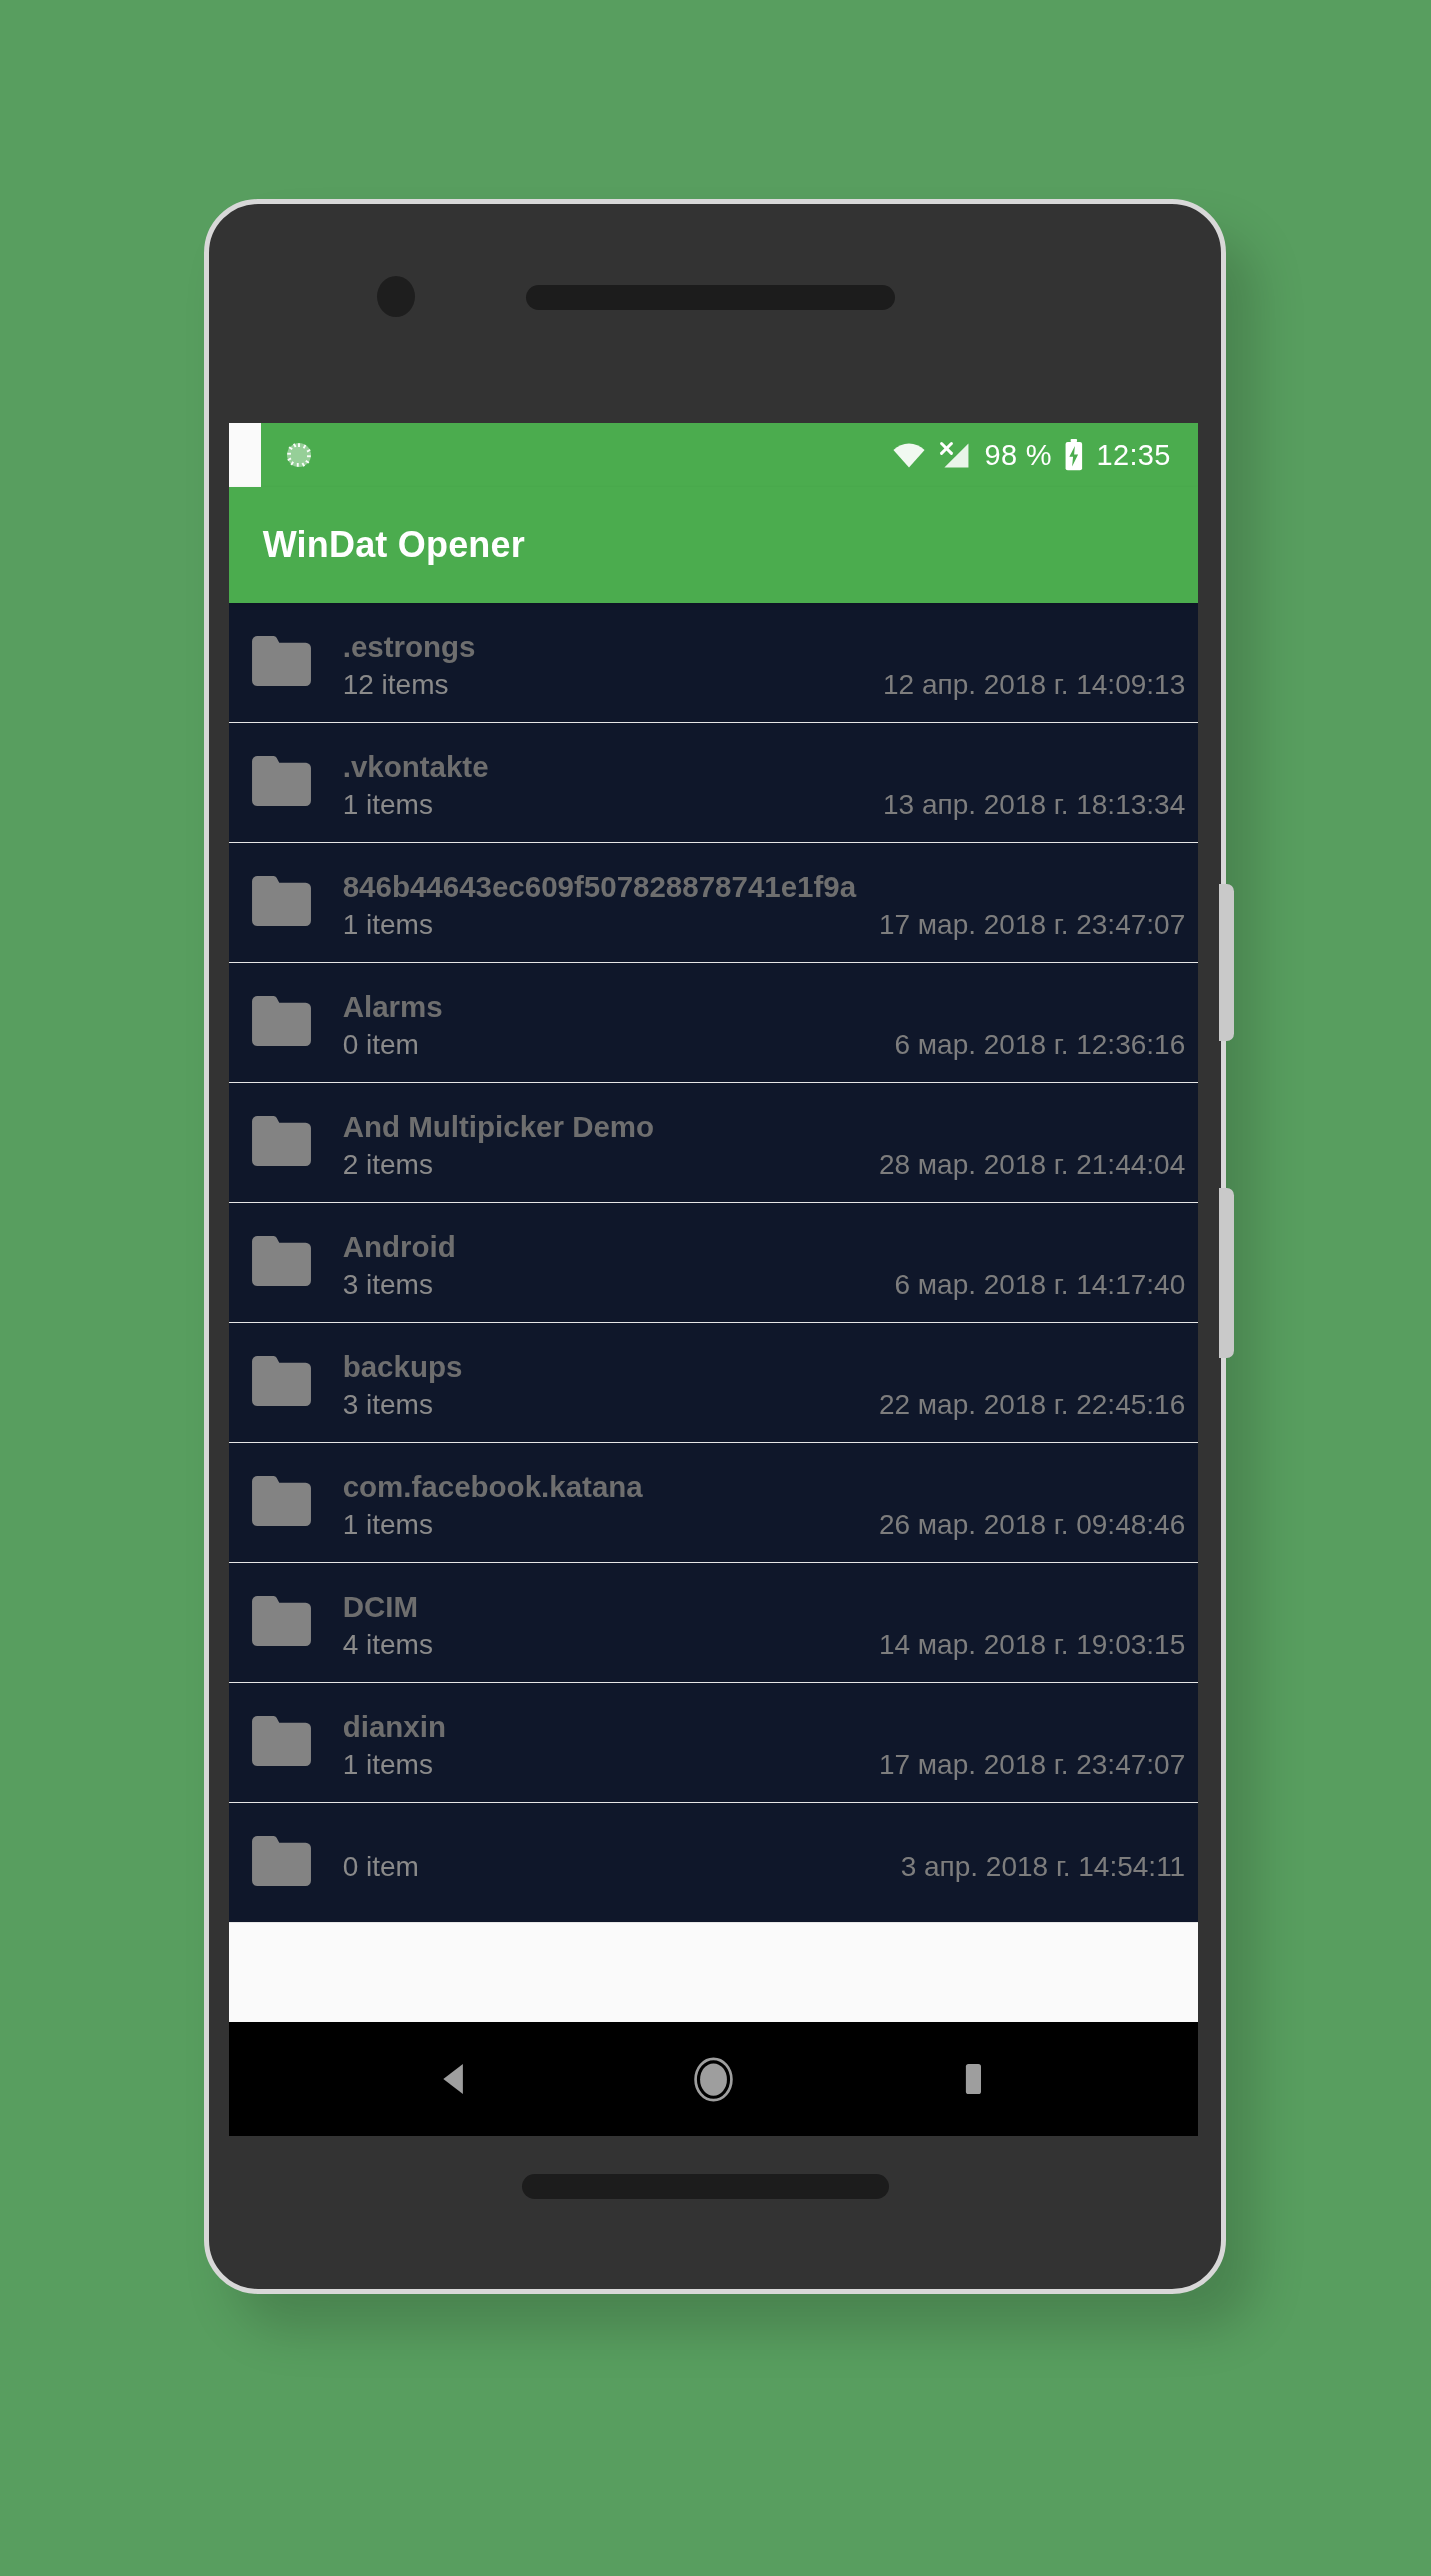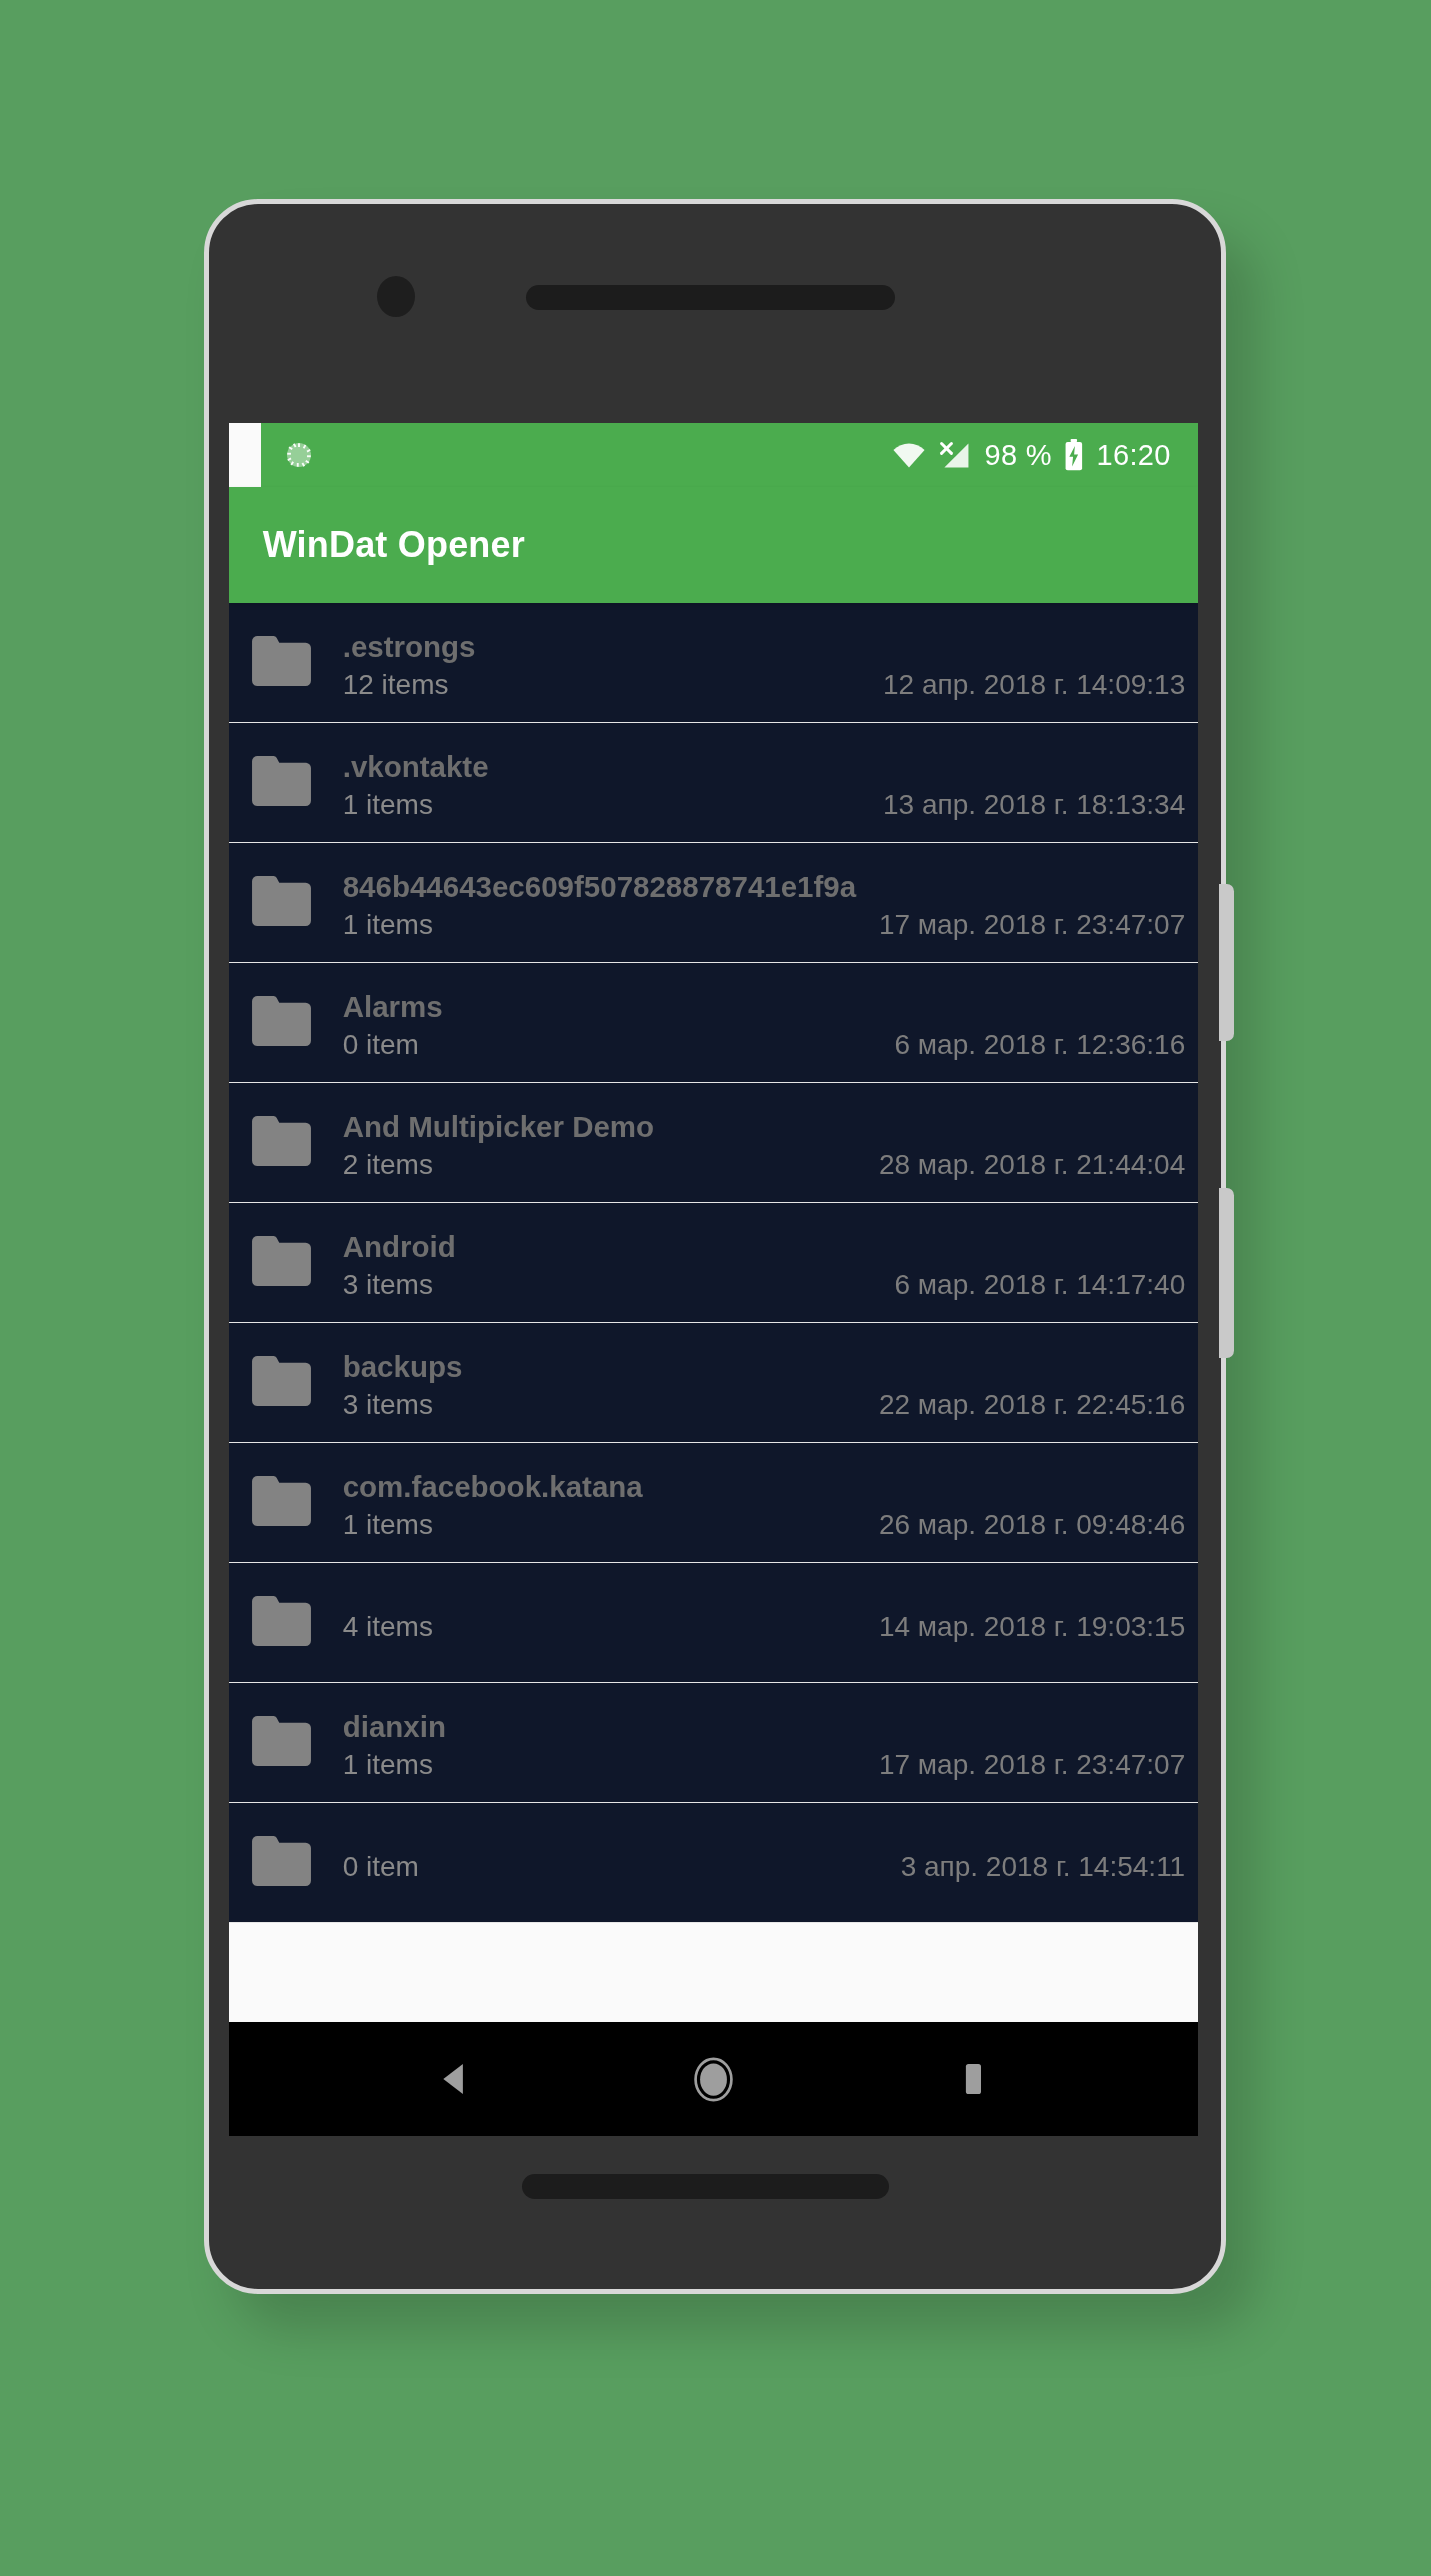--- a/index.html
+++ b/index.html
@@ -249,21 +249,21 @@
           </svg>
         </span>
         <span class="status-text">98 %</span>
         <span>
           <svg class="battery-icon" viewBox="0 0 14 24">
             <rect x="4.6" y="0" width="4.8" height="2.2" rx="0.6" fill="#ffffff"></rect>
             <rect x="0.8" y="2.2" width="12.4" height="21.3" rx="1.6" fill="#ffffff"></rect>
             <path d="M7.8 5.2 L3.6 13.4 L6.4 13.4 L5.7 20.6 L10.2 11.6 L7.2 11.6 Z" fill="#4bac4e"></path>
           </svg>
         </span>
-        <span class="status-text">16:20</span>
+        <span class="status-text">12:35</span>
       </div>
     </div>
 
     <div id="app-bar">
       <span id="app-bar-title">WinDat Opener</span>
     </div>
 
     <div id="file-list">
         <div class="file-row">
           <span><svg class="folder-icon" viewBox="0 0 66 56">
@@ -359,20 +359,21 @@
               <span class="row-count">1 items</span>
               <span class="row-date">26 мар. 2018 г. 09:48:46</span>
             </div>
           </div>
         </div>
         <div class="file-row">
           <span><svg class="folder-icon" viewBox="0 0 66 56">
               <path d="M0 6 A6 6 0 0 1 6 0 L24 0 A4 4 0 0 1 27.5 2 L30.5 7.5 L60 7.5 A6 6 0 0 1 66 13.5 L66 50 A6 6 0 0 1 60 56 L6 56 A6 6 0 0 1 0 50 Z" fill="#838383"></path>
             </svg></span>
           <div class="row-body">
+            <div class="row-name">DCIM</div>
             <div class="row-meta">
               <span class="row-count">4 items</span>
               <span class="row-date">14 мар. 2018 г. 19:03:15</span>
             </div>
           </div>
         </div>
         <div class="file-row">
           <span><svg class="folder-icon" viewBox="0 0 66 56">
               <path d="M0 6 A6 6 0 0 1 6 0 L24 0 A4 4 0 0 1 27.5 2 L30.5 7.5 L60 7.5 A6 6 0 0 1 66 13.5 L66 50 A6 6 0 0 1 60 56 L6 56 A6 6 0 0 1 0 50 Z" fill="#838383"></path>
             </svg></span>

